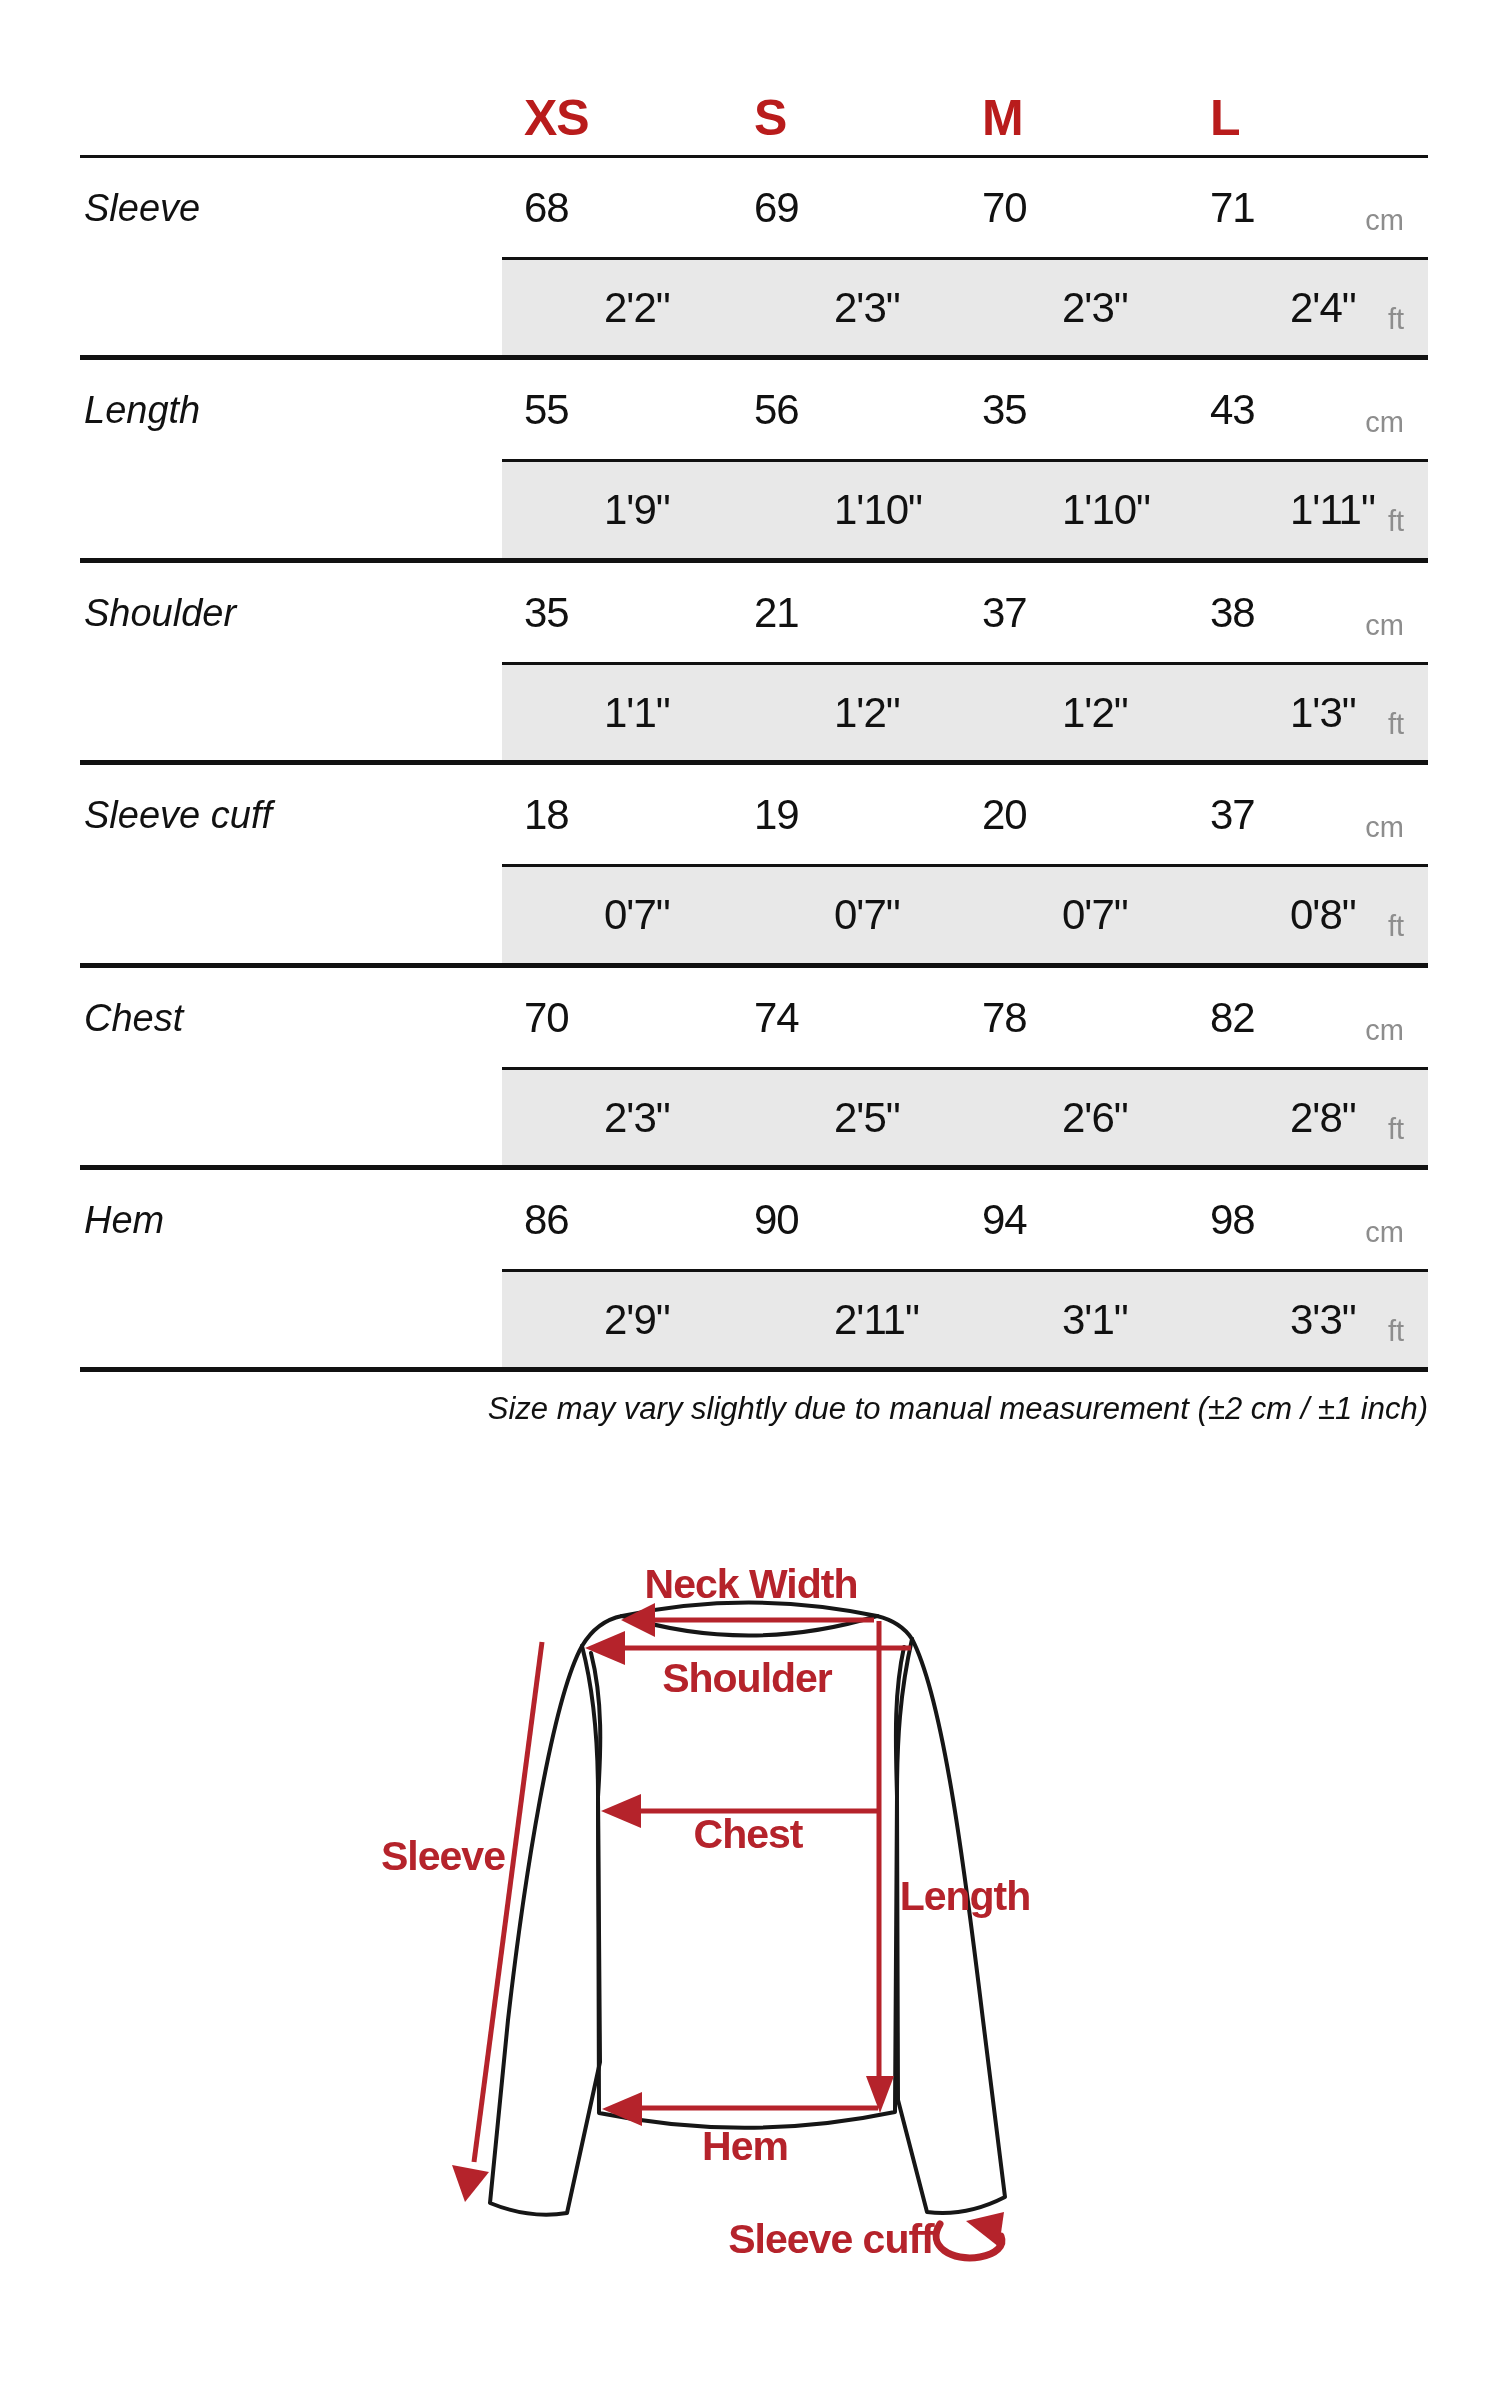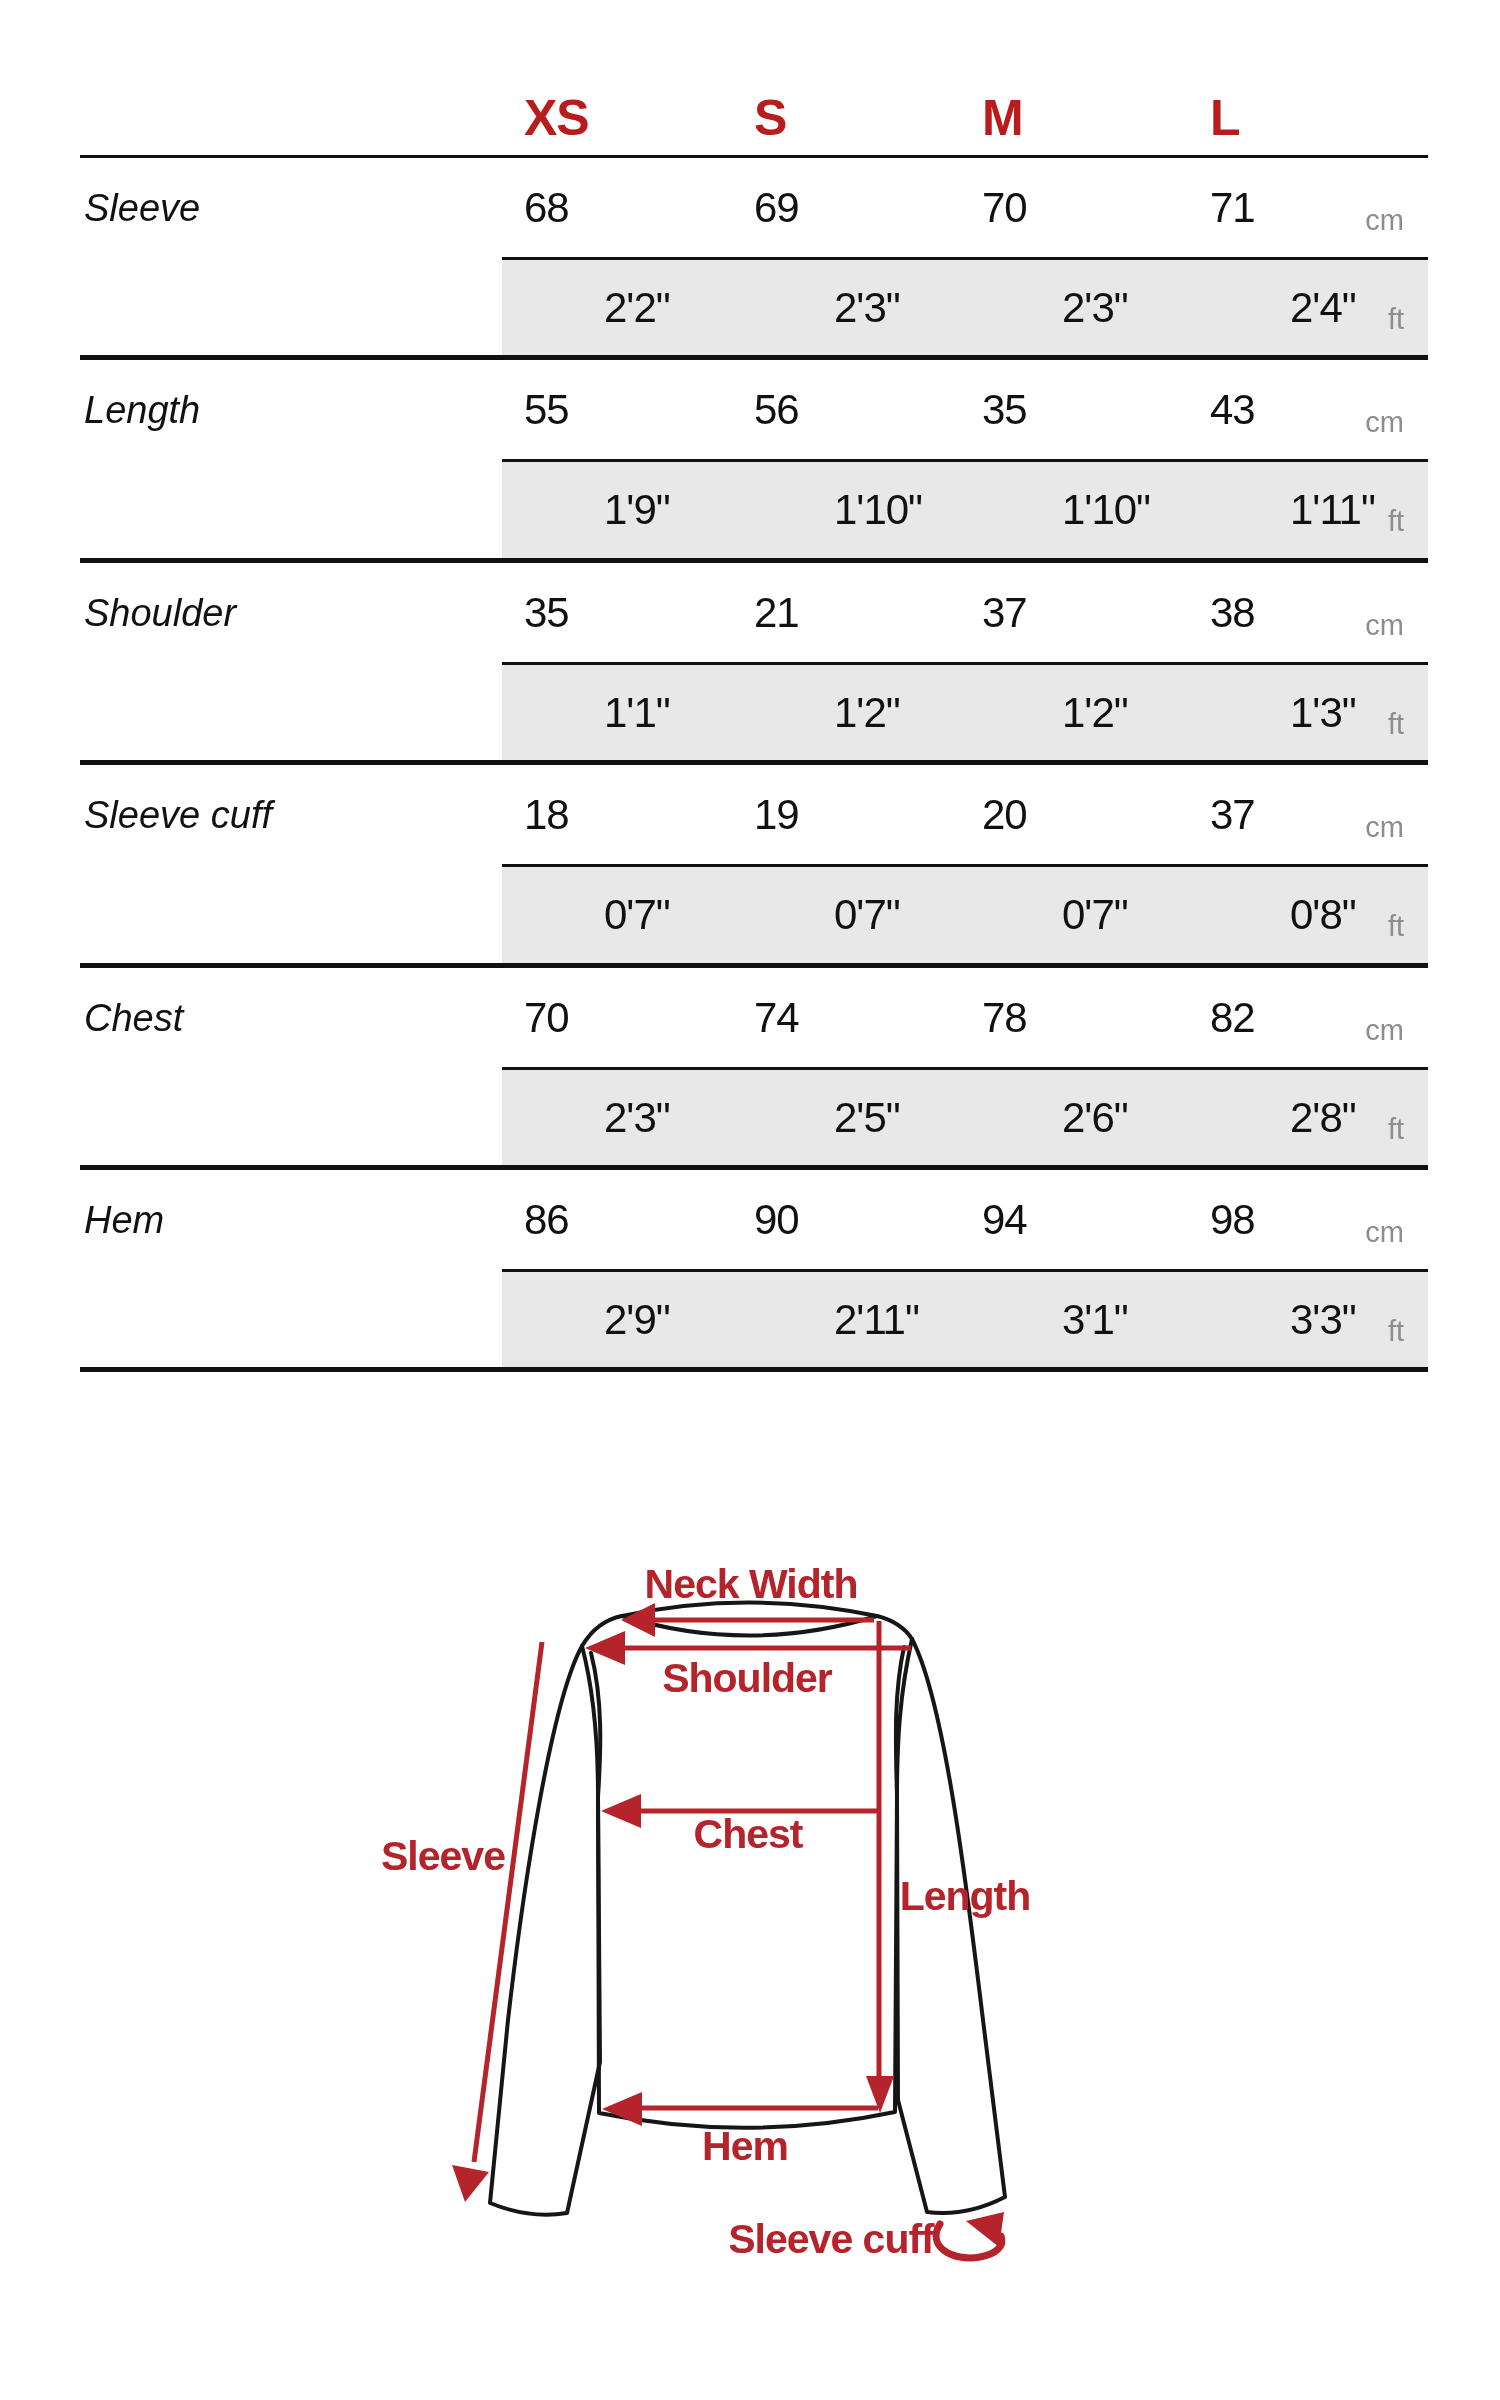--- a/index.html
+++ b/index.html
@@ -166,20 +166,21 @@
       <div class="band">
         <span class="ft-val v0">2'9"</span>
         <span class="ft-val v1">2'11"</span>
         <span class="ft-val v2">3'1"</span>
         <span class="ft-val v3">3'3"</span>
         <span class="unit unit-ft">ft</span>
       </div>
     </div>
   </div>
 
+  <div class="note">Size may vary slightly due to manual measurement (±2 cm / ±1 inch)</div>
 
   <svg class="diagram-svg" viewBox="0 0 1500 2400">
 
     <g>
       <path class="outline" d="M582,1646 C594,1692 598,1740 598,1795 L599,2113 Q747,2143 895,2112 L897,1795 C897,1740 900,1692 912,1639"></path>
       <path class="outline" d="M582,1646 C552,1700 524,1880 508,2020 L490,2203 Q529,2219 567,2213 L600,2062 L598,1800"></path>
       <path class="outline" d="M912,1639 C944,1700 966,1880 983,2020 L1005,2197 Q966,2217 927,2212 L898,2100 L897,1800"></path>
       <path class="outline" d="M582,1646 Q597,1621 622,1616"></path>
       <path class="outline" d="M877,1616 Q901,1622 912,1639"></path>
       <path class="outline" d="M622,1616 Q748,1589 877,1616"></path>

